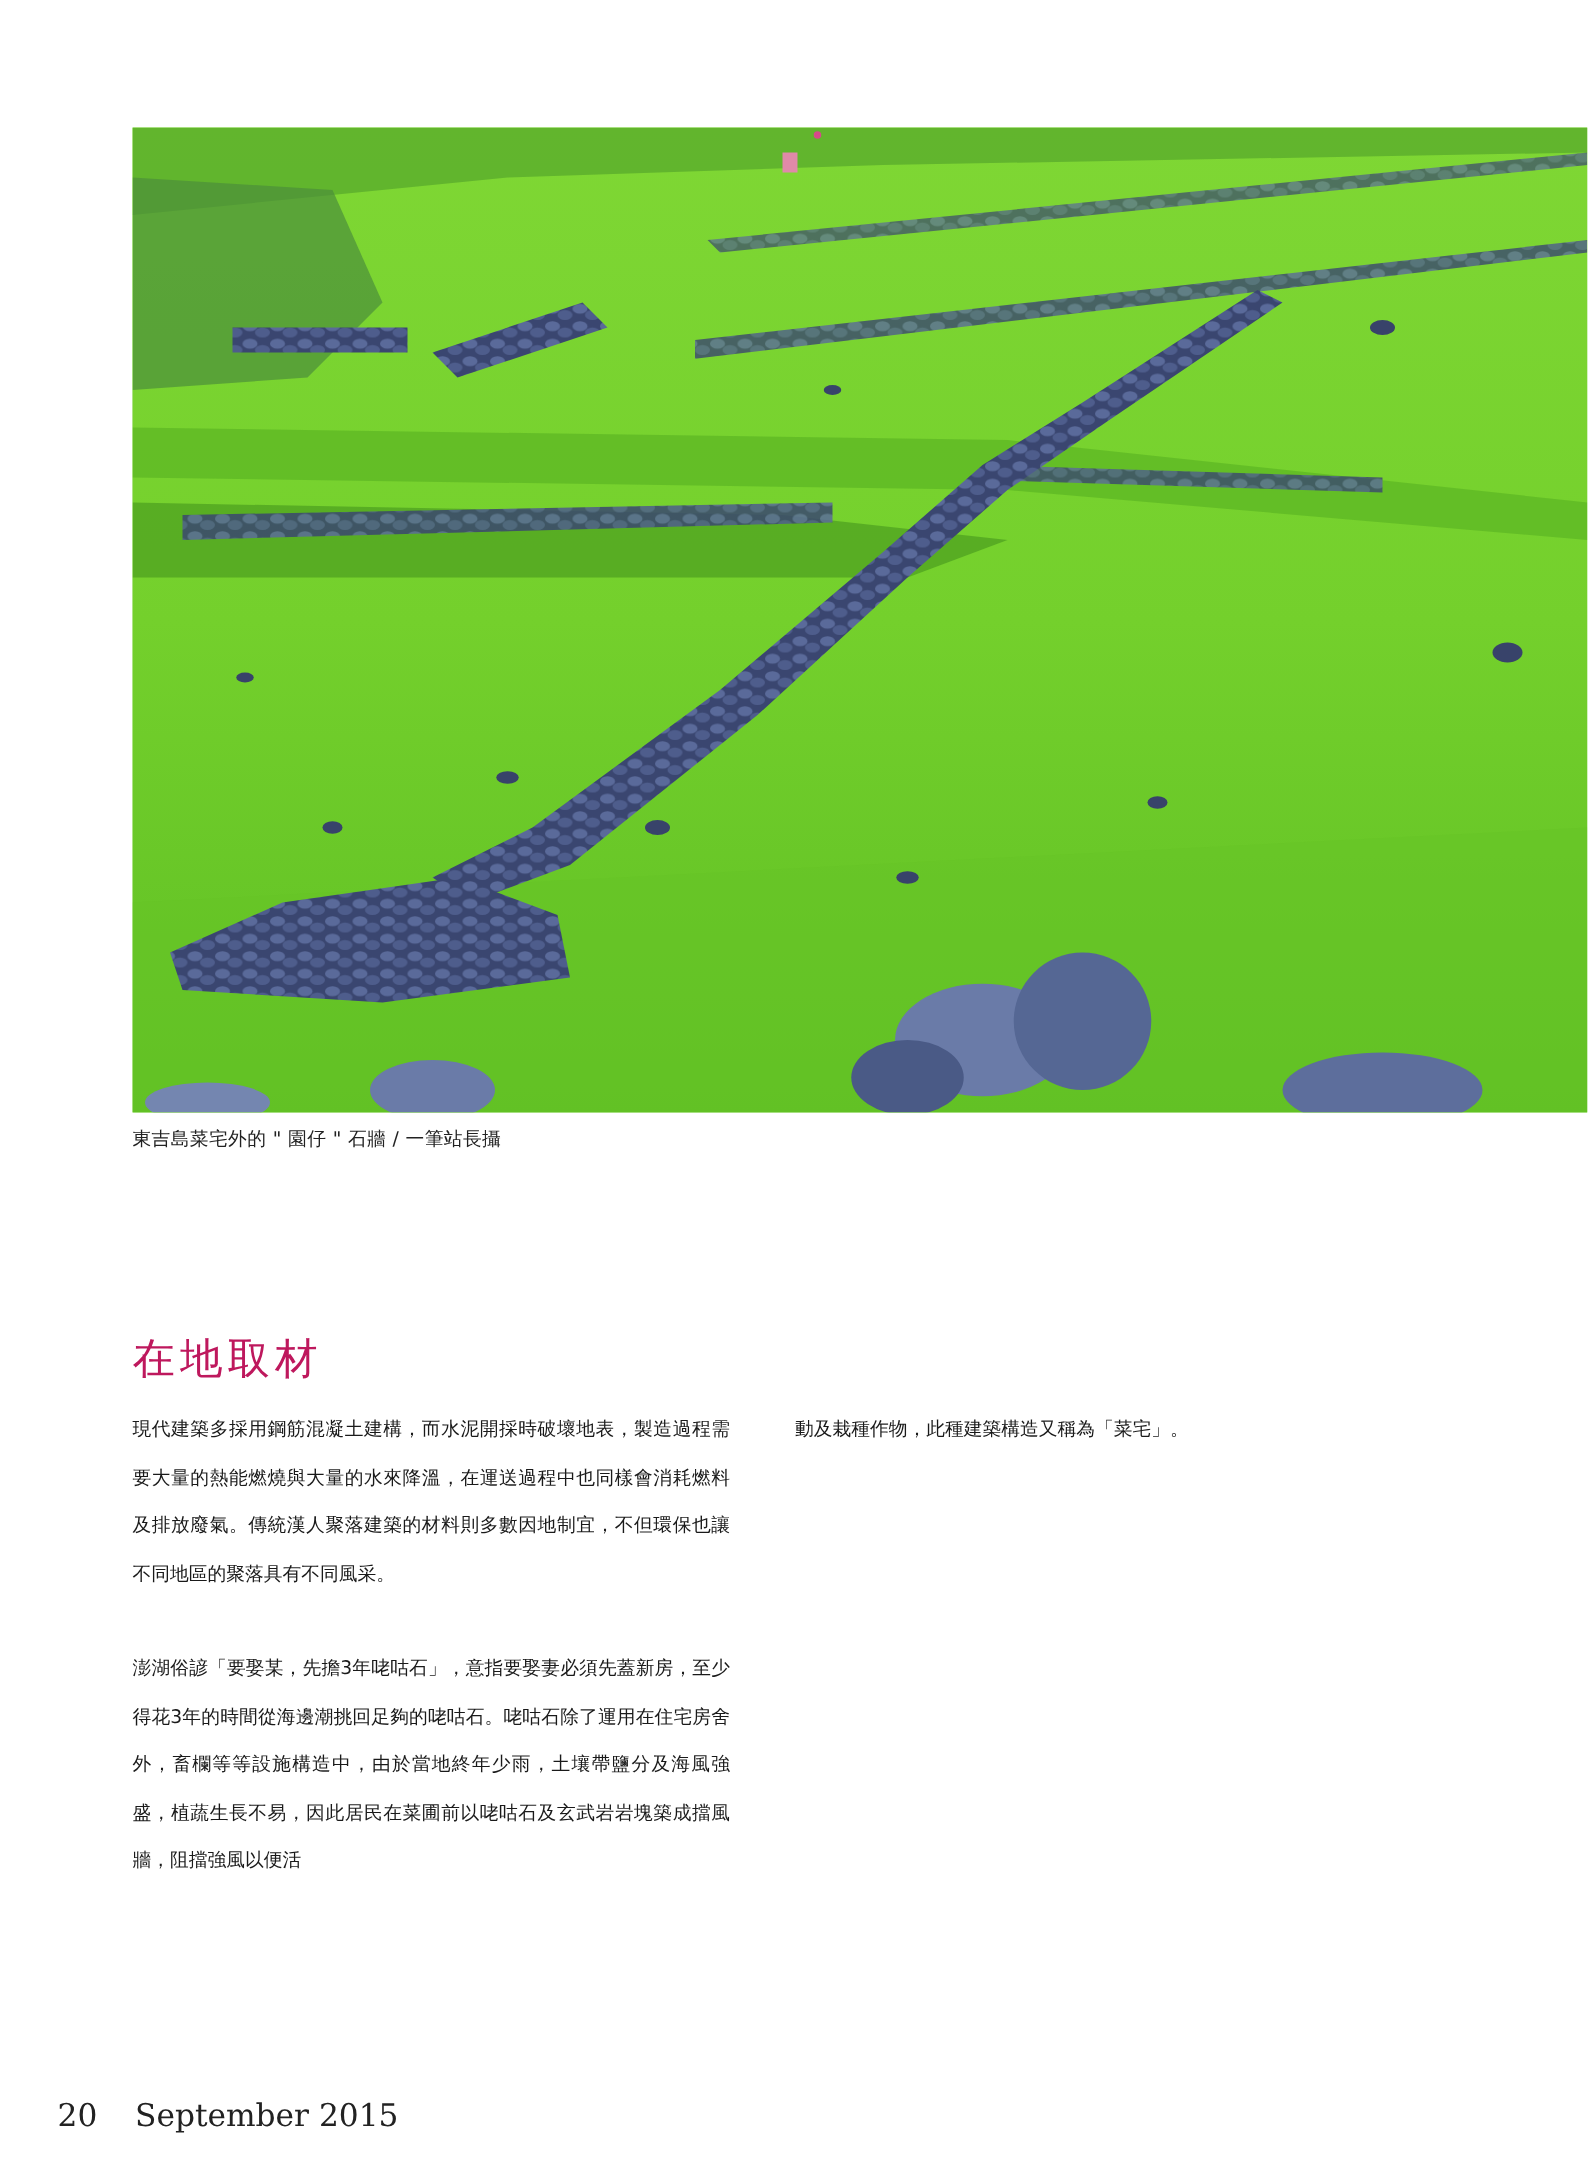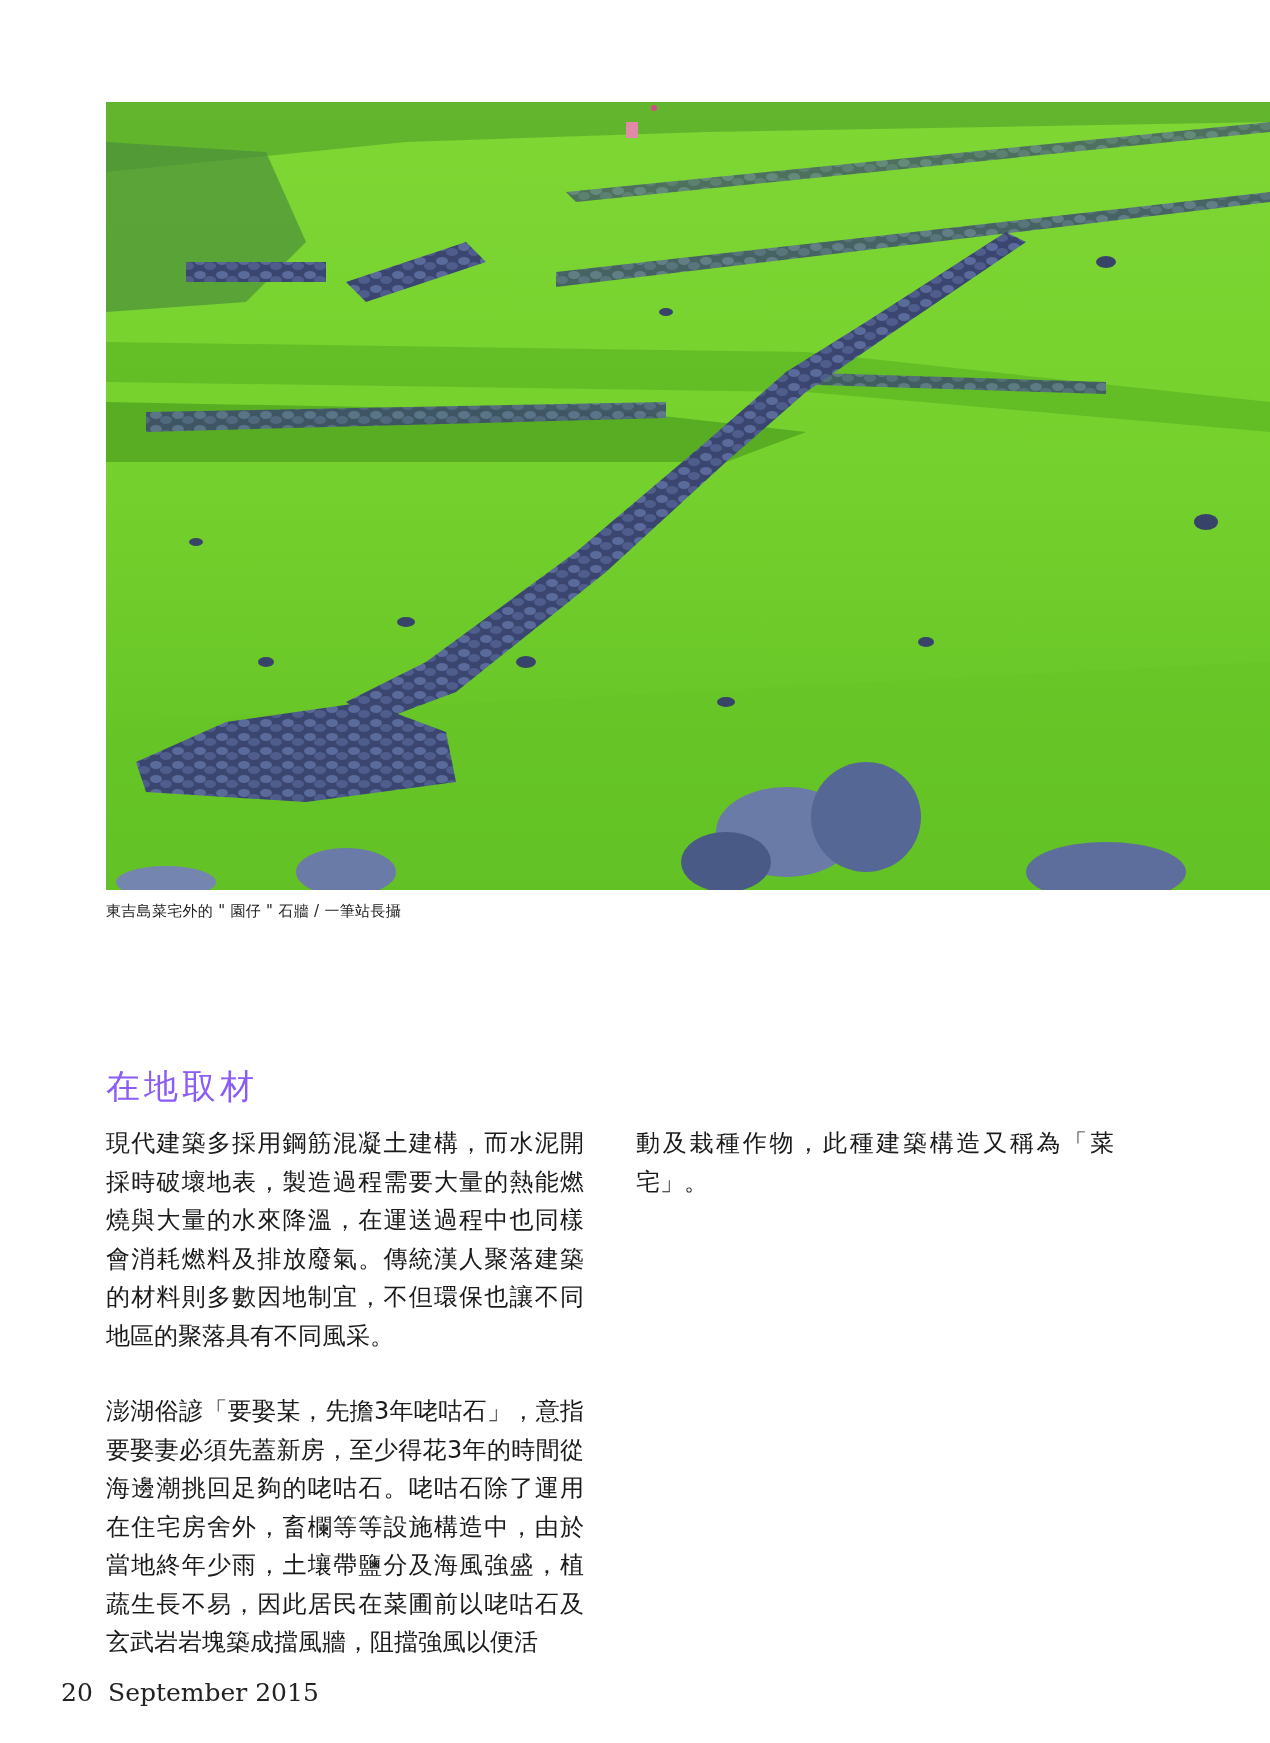--- a/index.html
+++ b/index.html
@@ -14,40 +14,40 @@
       overflow: hidden; background: #6fd02a;
     }
     .photo svg { display: block; width: 100%; height: 100%; }
     .caption {
       position: absolute; left: 106px; top: 902px;
       font-size: 15px; letter-spacing: 0.3px; color: #222;
       font-family: "DejaVu Sans", sans-serif;
     }
     .section-title {
       position: absolute; left: 106px; top: 1036px;
-      font-size: 34px; color: #8b5cf6; letter-spacing: 4px;
+      font-size: 34px; color: #be185d; letter-spacing: 4px;
       font-family: "DejaVu Serif", serif;
       font-weight: normal;
       text-align: center;
     }
     .column {
       position: absolute; top: 1124px; width: 478px;
     }
     .col-left { left: 106px; }
     .col-right { left: 636px; }
     .para {
       margin: 0 0 37px 0;
-      font-size: 24px; line-height: 38.5px;
+      font-size: 15px; line-height: 38.5px;
       text-align: justify;
       font-family: "DejaVu Sans", sans-serif;
       color: #1a1a1a;
     }
     .footer {
       position: absolute; left: 46px; top: 1678px;
-      font-family: "DejaVu Serif", serif; font-size: 25px; color: #222; text-align: center;
+      font-family: "DejaVu Serif", serif; font-size: 25px; color: #222;
     }
     .footer .page-num { display: inline-block; width: 62px; }
   </style>
 </head>
 <body>
 
 <div class="photo">
   <svg viewBox="0 0 1164 788" preserveAspectRatio="none">
     <defs>
       <linearGradient id="sky" x1="0" y1="0" x2="0" y2="1">

